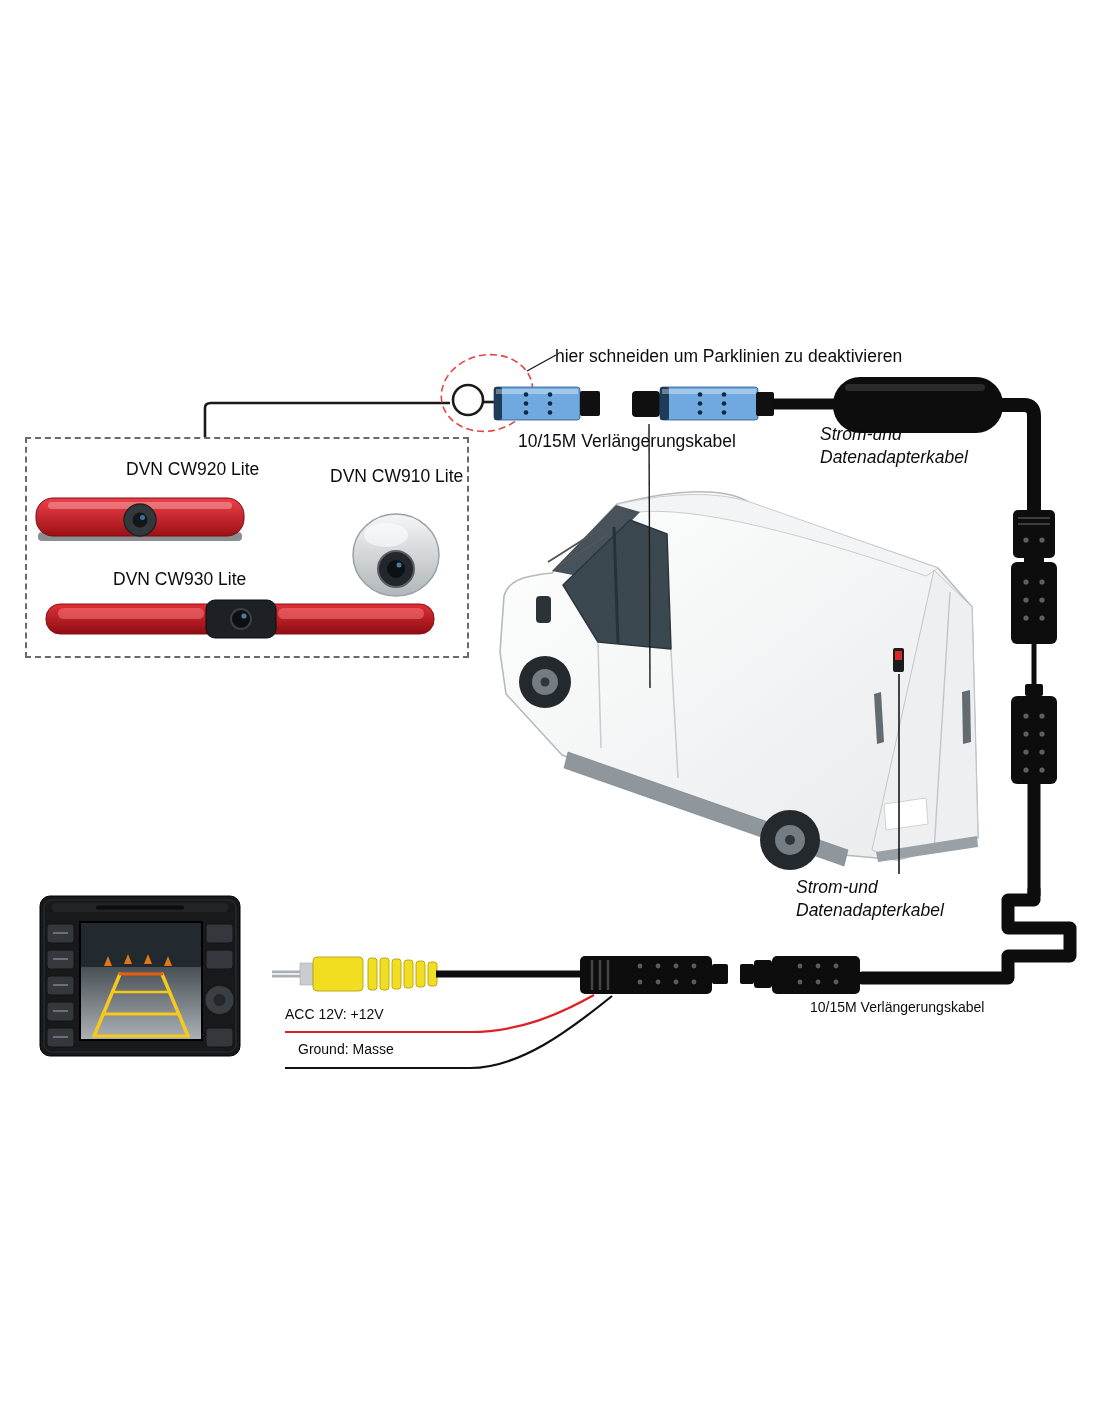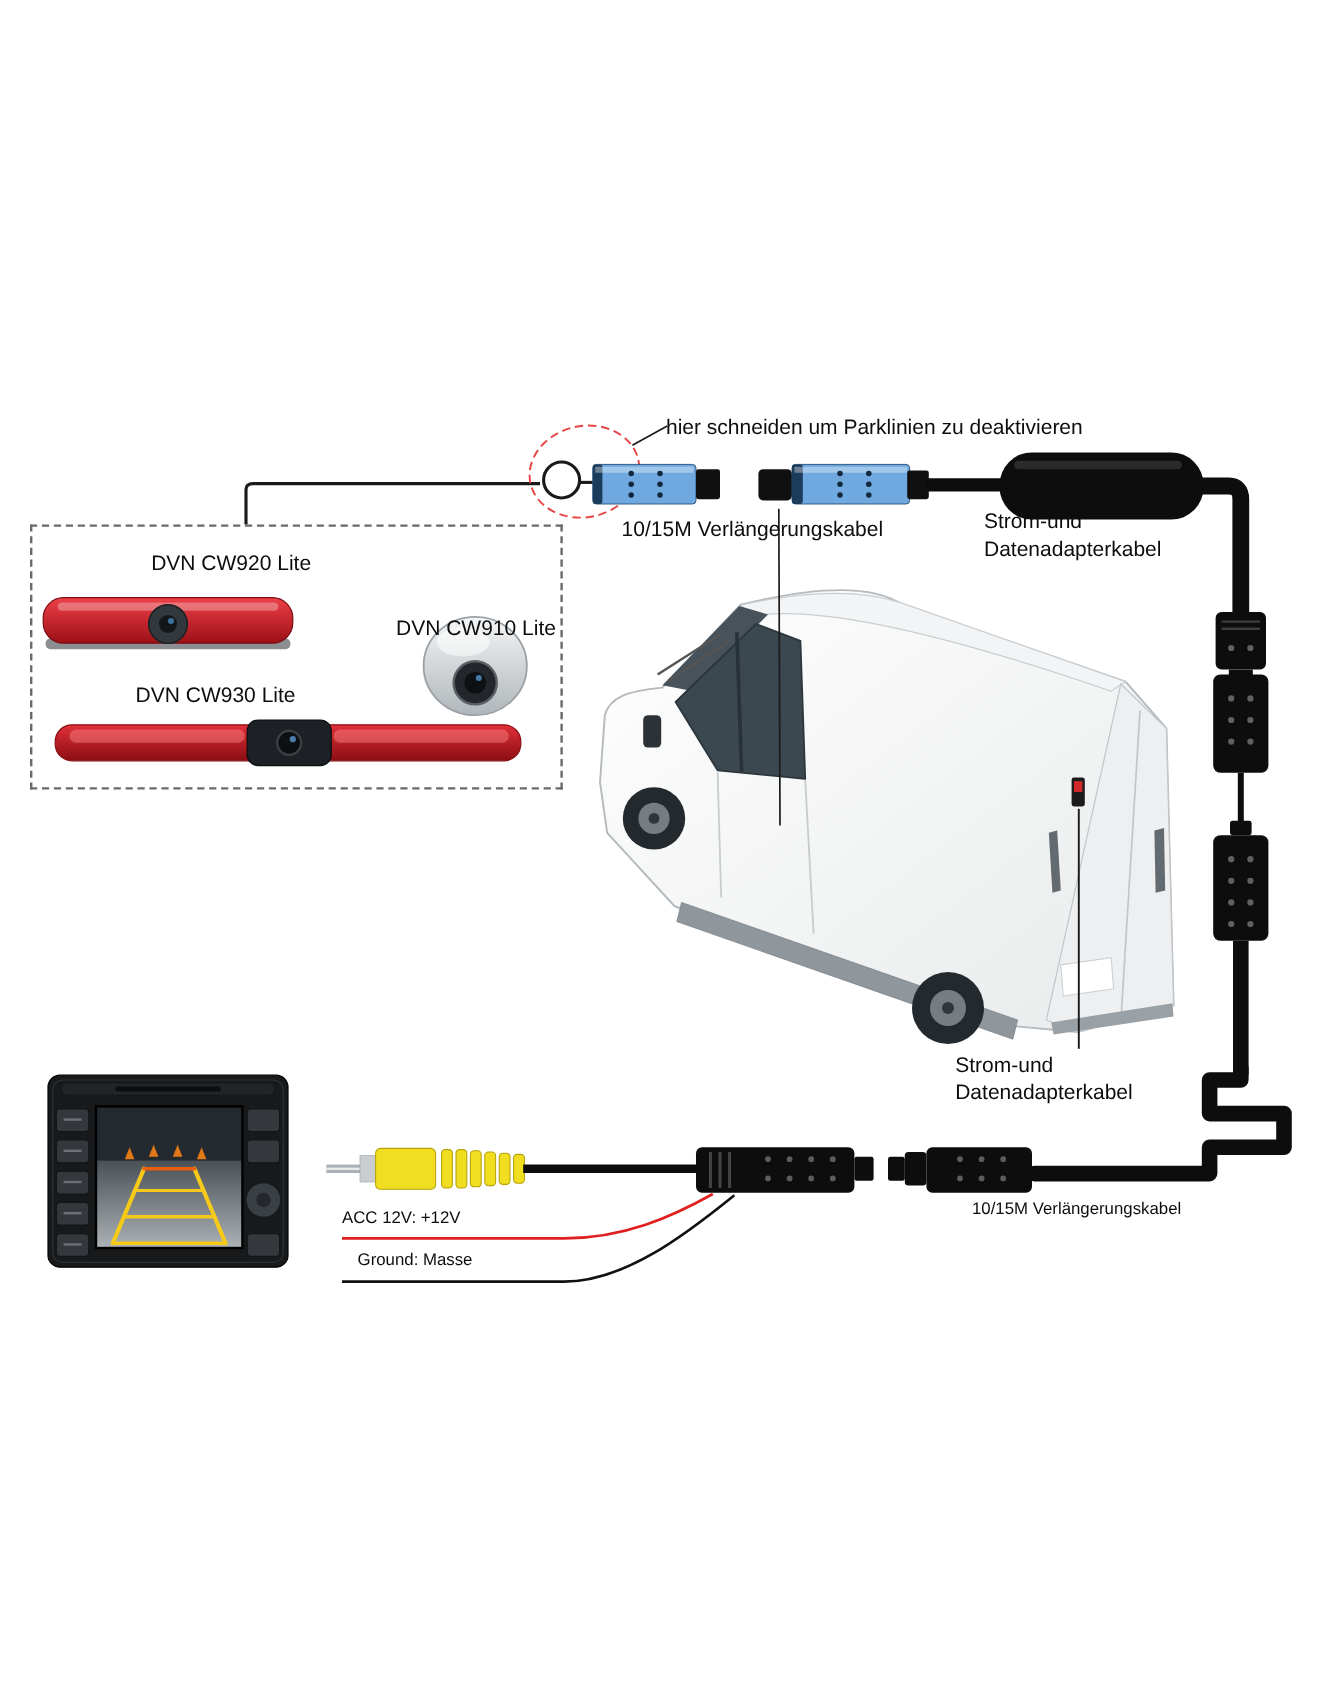--- a/index.html
+++ b/index.html
@@ -1,20 +1,20 @@
 <!DOCTYPE html>
 <html><head>
 <meta charset="utf-8">
 <style>
   html,body{margin:0;padding:0;background:#fff;}
   #stage{position:relative;width:1100px;height:1422px;background:#ffffff;overflow:hidden;
          font-family:"Liberation Sans",sans-serif;}
   #diagram-svg{position:absolute;left:0;top:0;}
   .lbl{position:absolute;white-space:nowrap;color:#0d0d0d;font-size:17.5px;}
-  .lbl.two{line-height:23px;}
+  .lbl.two{line-height:23px;font-style:italic;}
   .lbl.big{font-size:14px;}
   #title{position:absolute;left:25px;top:731px;font-size:41px;font-weight:700;color:#000;
          line-height:1.25;letter-spacing:.5px;white-space:nowrap;}
   #camera-box{position:absolute;left:25px;top:437px;width:444px;height:221px;
               border:2px dashed #6a6a6a;box-sizing:border-box;}
 </style>
 </head>
 <body>
 
 <div id="stage">
@@ -296,21 +296,21 @@
 <div class="lbl" style="left:555px;top:346px;">hier schneiden um Parklinien zu deaktivieren</div>
 
 <div class="lbl" style="left:518px;top:431px;">10/15M Verlängerungskabel</div>
 
 <div class="lbl two" style="left:820px;top:423px;">
   <div>Strom-und</div>
   <div>Datenadapterkabel</div>
 </div>
 
 <div class="lbl" style="left:126px;top:459px;">DVN CW920 Lite</div>
-<div class="lbl" style="left:330px;top:513px;">DVN CW910 Lite</div>
+<div class="lbl" style="left:330px;top:466px;">DVN CW910 Lite</div>
 <div class="lbl" style="left:113px;top:569px;text-align:right;">DVN CW930 Lite</div>
 
 
 <div class="lbl two" style="left:796px;top:876px;">
   <div>Strom-und</div>
   <div>Datenadapterkabel</div>
 </div>
 
 <div class="lbl big" style="left:285px;top:1006px;">ACC 12V: +12V</div>
 <div class="lbl big" style="left:298px;top:1041px;">Ground: Masse</div>

